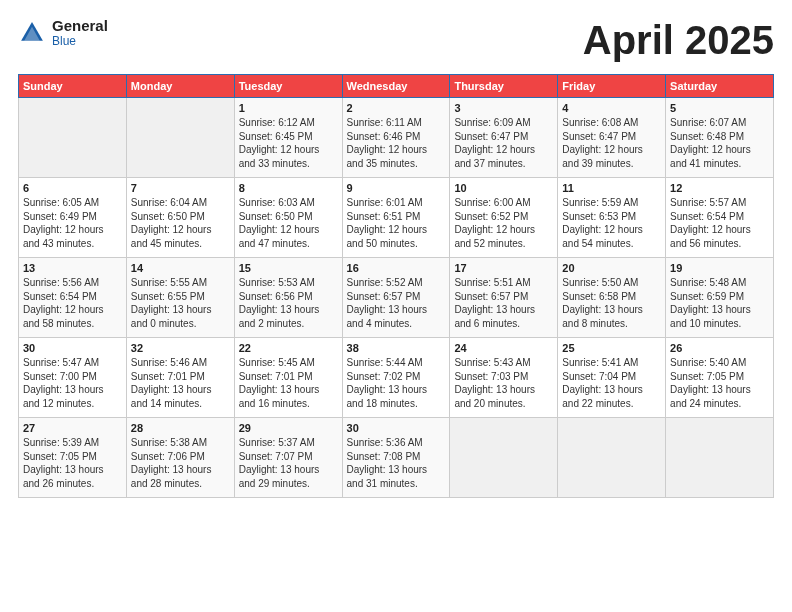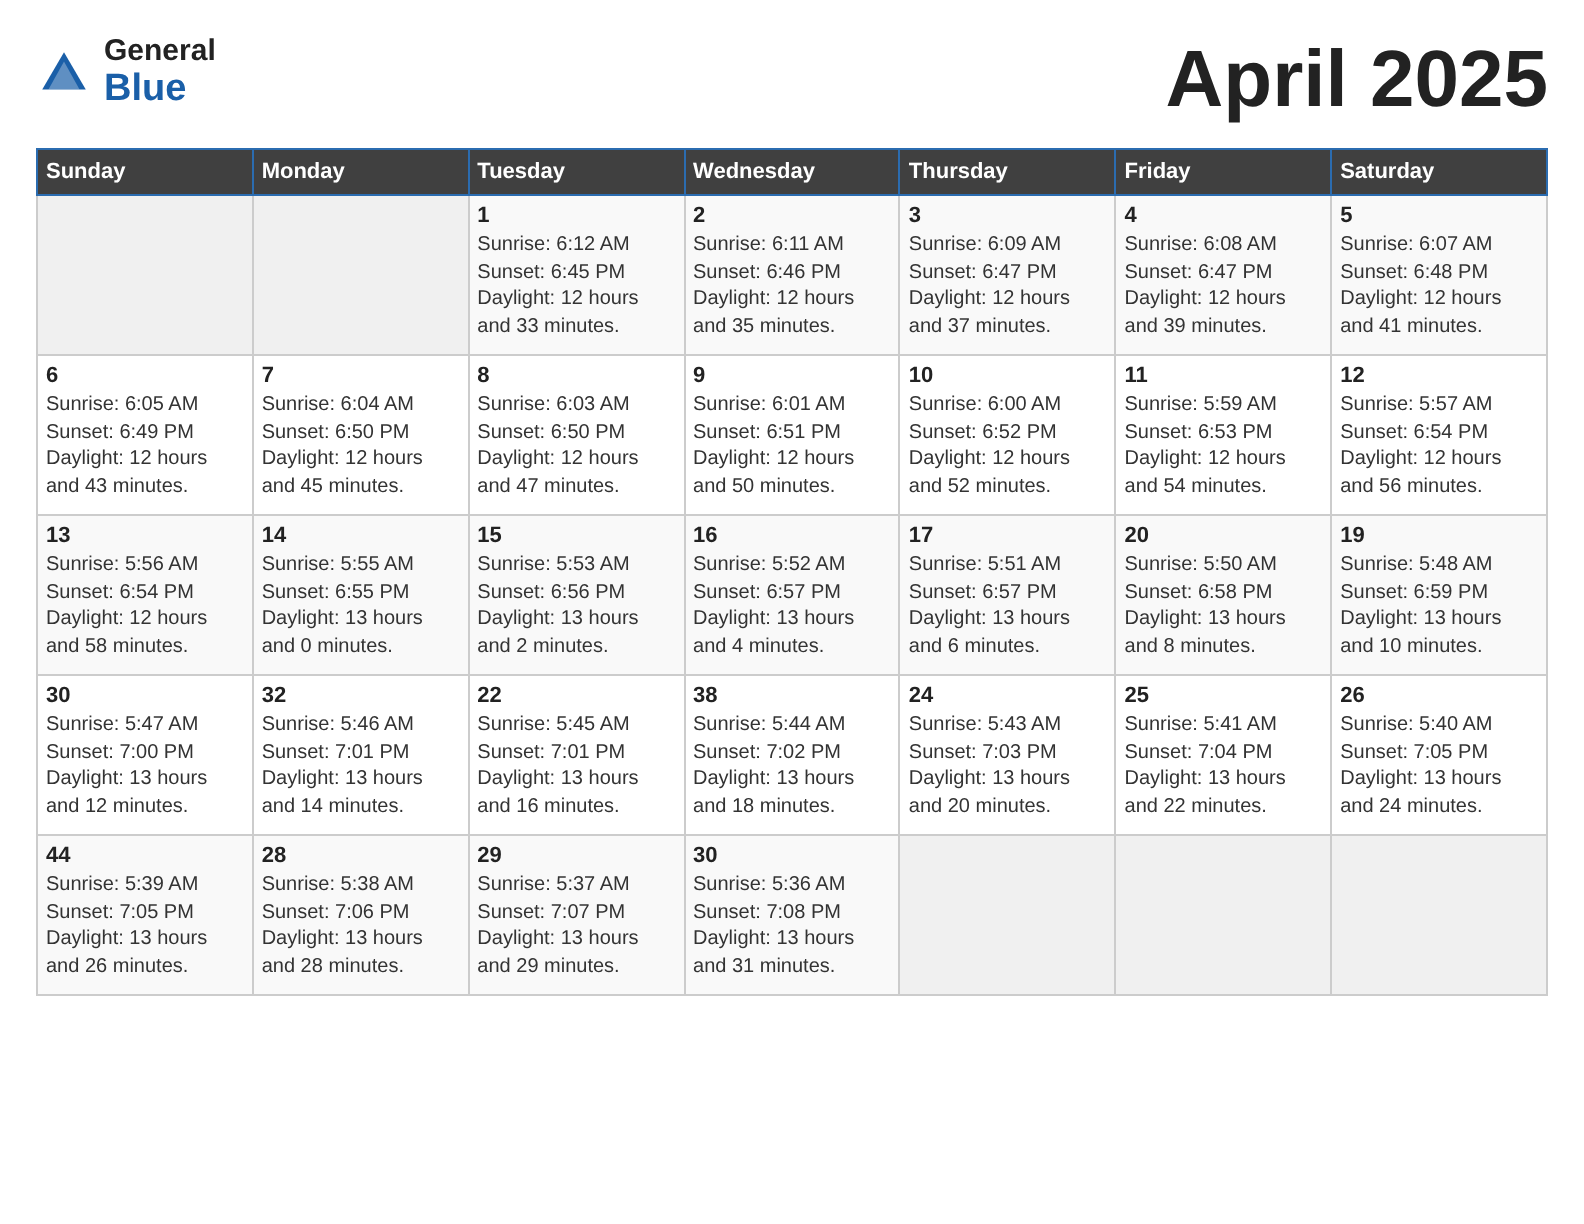--- a/index.html
+++ b/index.html
@@ -30,22 +30,22 @@
       display: flex;
       flex-direction: column;
       line-height: 1.1;
     }
     .logo-text .general {
       font-size: 15px;
       font-weight: bold;
       color: #222;
     }
     .logo-text .blue {
-      font-size: 19px;
-      font-weight: bold;
+      font-size: 12px;
+      font-weight: normal;
       color: #1a5fa8;
     }
     .logo-icon {
       width: 28px;
       height: 28px;
     }
     .title-block {
       text-align: right;
     }
     .title-block .month-year {
@@ -57,21 +57,21 @@
     .title-block .location {
       font-size: 14px;
       color: #444;
     }
     .calendar {
       width: 100%;
       border-collapse: collapse;
       font-size: 10.5px;
     }
     .calendar thead th {
-      background: #404040;
+      background: #ef4444;
       color: #fff;
       padding: 5px 4px;
       text-align: left;
       font-size: 11px;
       font-weight: 600;
       border: 1px solid #2b6cb0;
     }
     .calendar tbody td {
       vertical-align: top;
       border: 1px solid #ccc;
@@ -245,21 +245,21 @@
             <span class="day-num">25</span>
             <div class="day-info">Sunrise: 5:41 AM<br>Sunset: 7:04 PM<br>Daylight: 13 hours<br>and 22 minutes.</div>
           </td>
           <td>
             <span class="day-num">26</span>
             <div class="day-info">Sunrise: 5:40 AM<br>Sunset: 7:05 PM<br>Daylight: 13 hours<br>and 24 minutes.</div>
           </td>
         </tr>
         <tr>
           <td>
-            <span class="day-num">44</span>
+            <span class="day-num">27</span>
             <div class="day-info">Sunrise: 5:39 AM<br>Sunset: 7:05 PM<br>Daylight: 13 hours<br>and 26 minutes.</div>
           </td>
           <td>
             <span class="day-num">28</span>
             <div class="day-info">Sunrise: 5:38 AM<br>Sunset: 7:06 PM<br>Daylight: 13 hours<br>and 28 minutes.</div>
           </td>
           <td>
             <span class="day-num">29</span>
             <div class="day-info">Sunrise: 5:37 AM<br>Sunset: 7:07 PM<br>Daylight: 13 hours<br>and 29 minutes.</div>
           </td>

